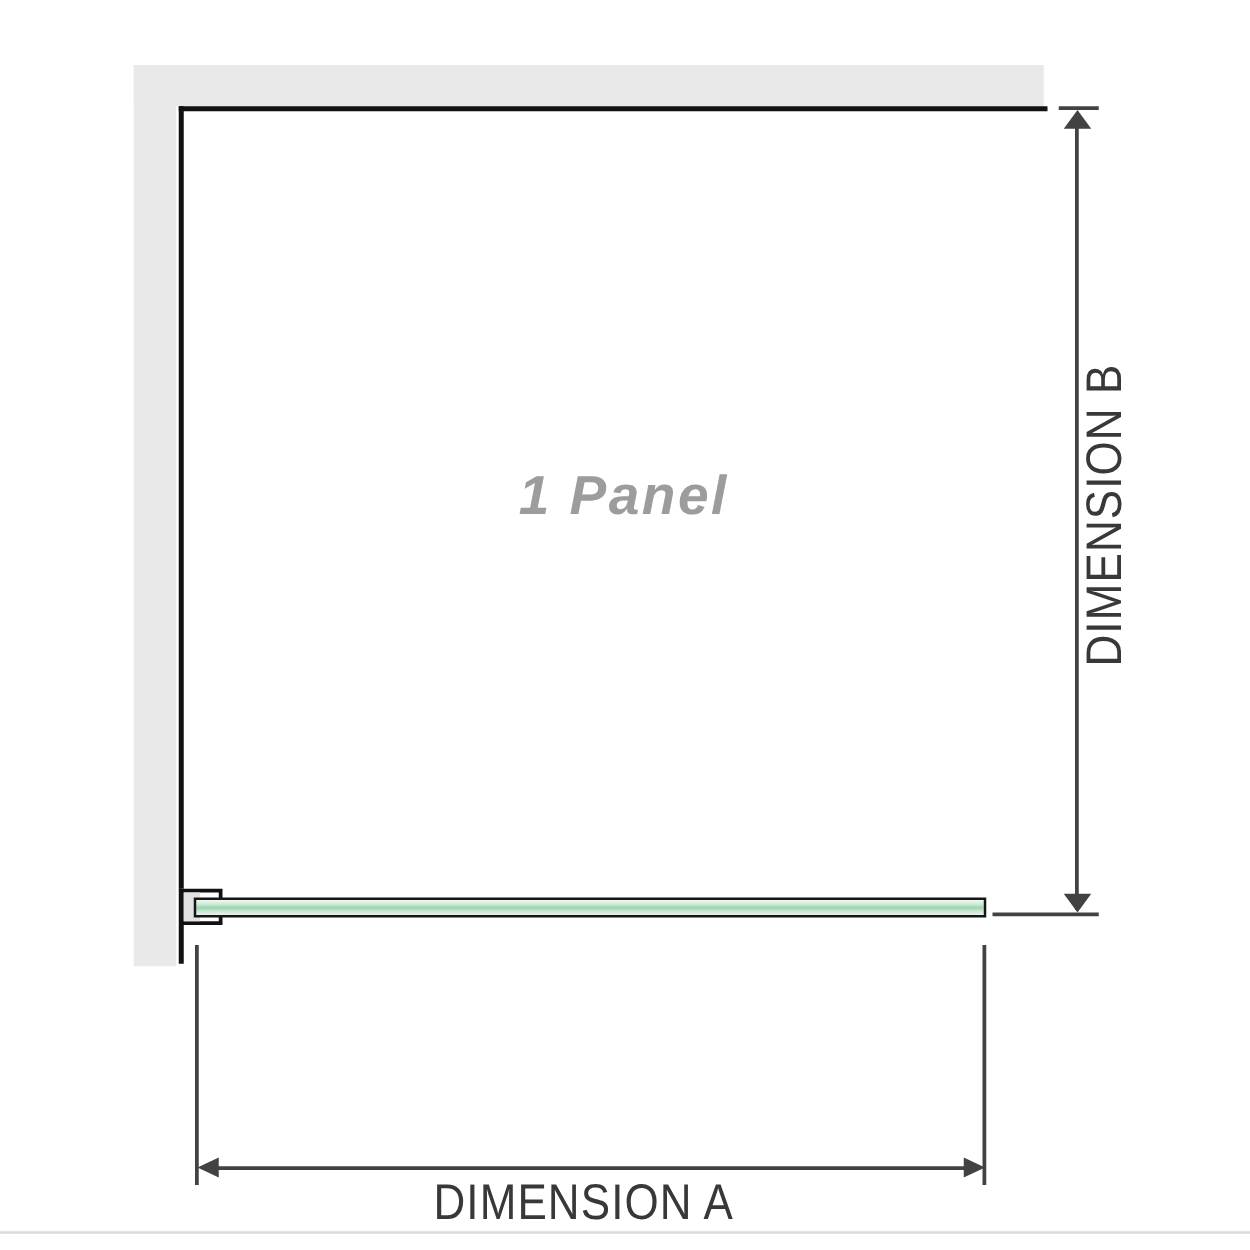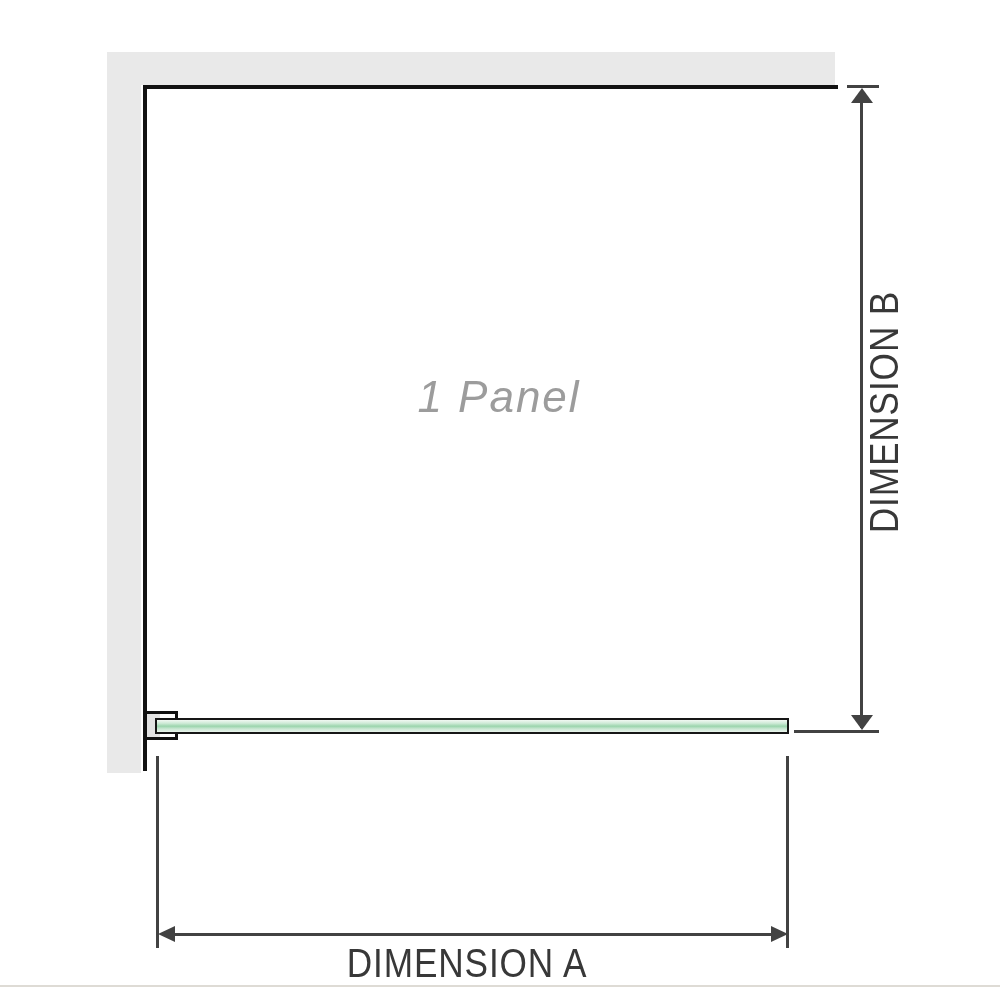--- a/index.html
+++ b/index.html
@@ -80,21 +80,21 @@
     transform: translate(-50%, -50%) scaleX(0.88);
     white-space: nowrap;
     font-size: 40px; font-weight: 300; letter-spacing: 1px; color: #383838;
   }
 
   
   .panel-label {
     left: 499px; top: 397px;
     transform: translate(-50%, -50%);
     white-space: nowrap;
-    font-size: 44px; font-style: italic; font-weight: normal;
+    font-size: 44px; font-style: italic; font-weight: bold;
     letter-spacing: 2px; color: #9c9c9c;
   }
 
   
   .base-line { left: 0; top: 985px; width: 1000px; height: 2px; background: #dedbd5; }
 </style>
 </head>
 <body>
 
 <div class="canvas">

